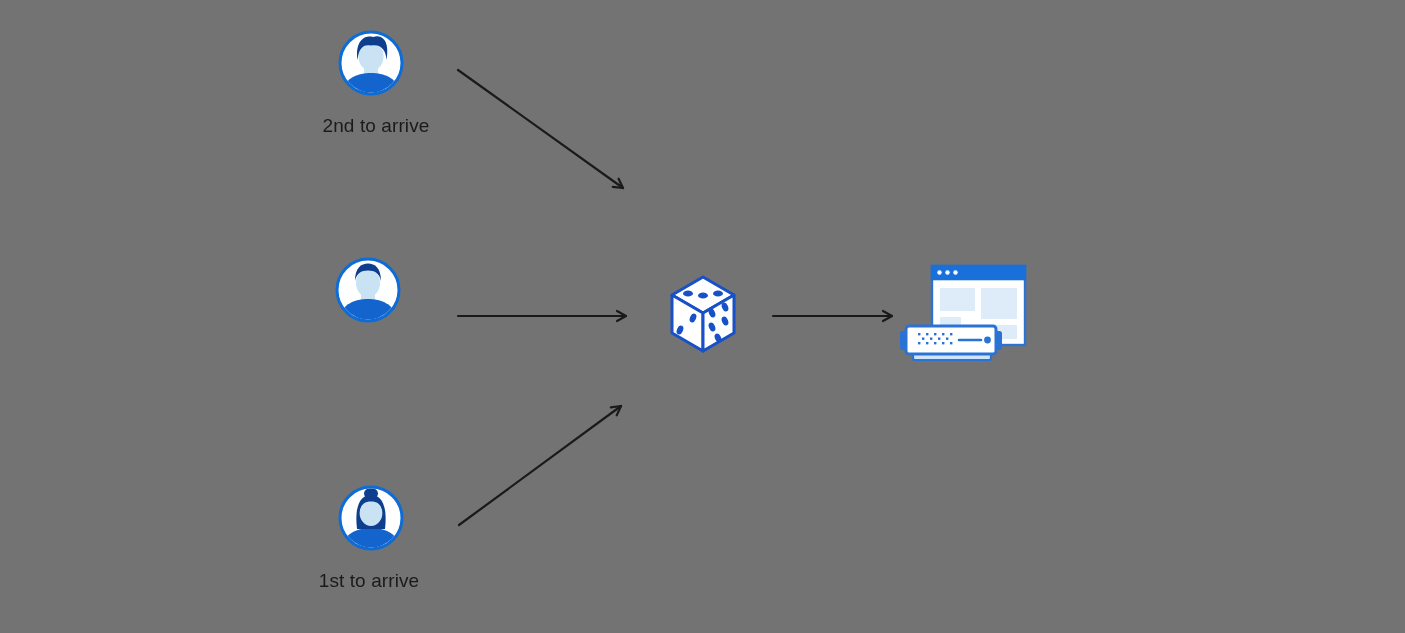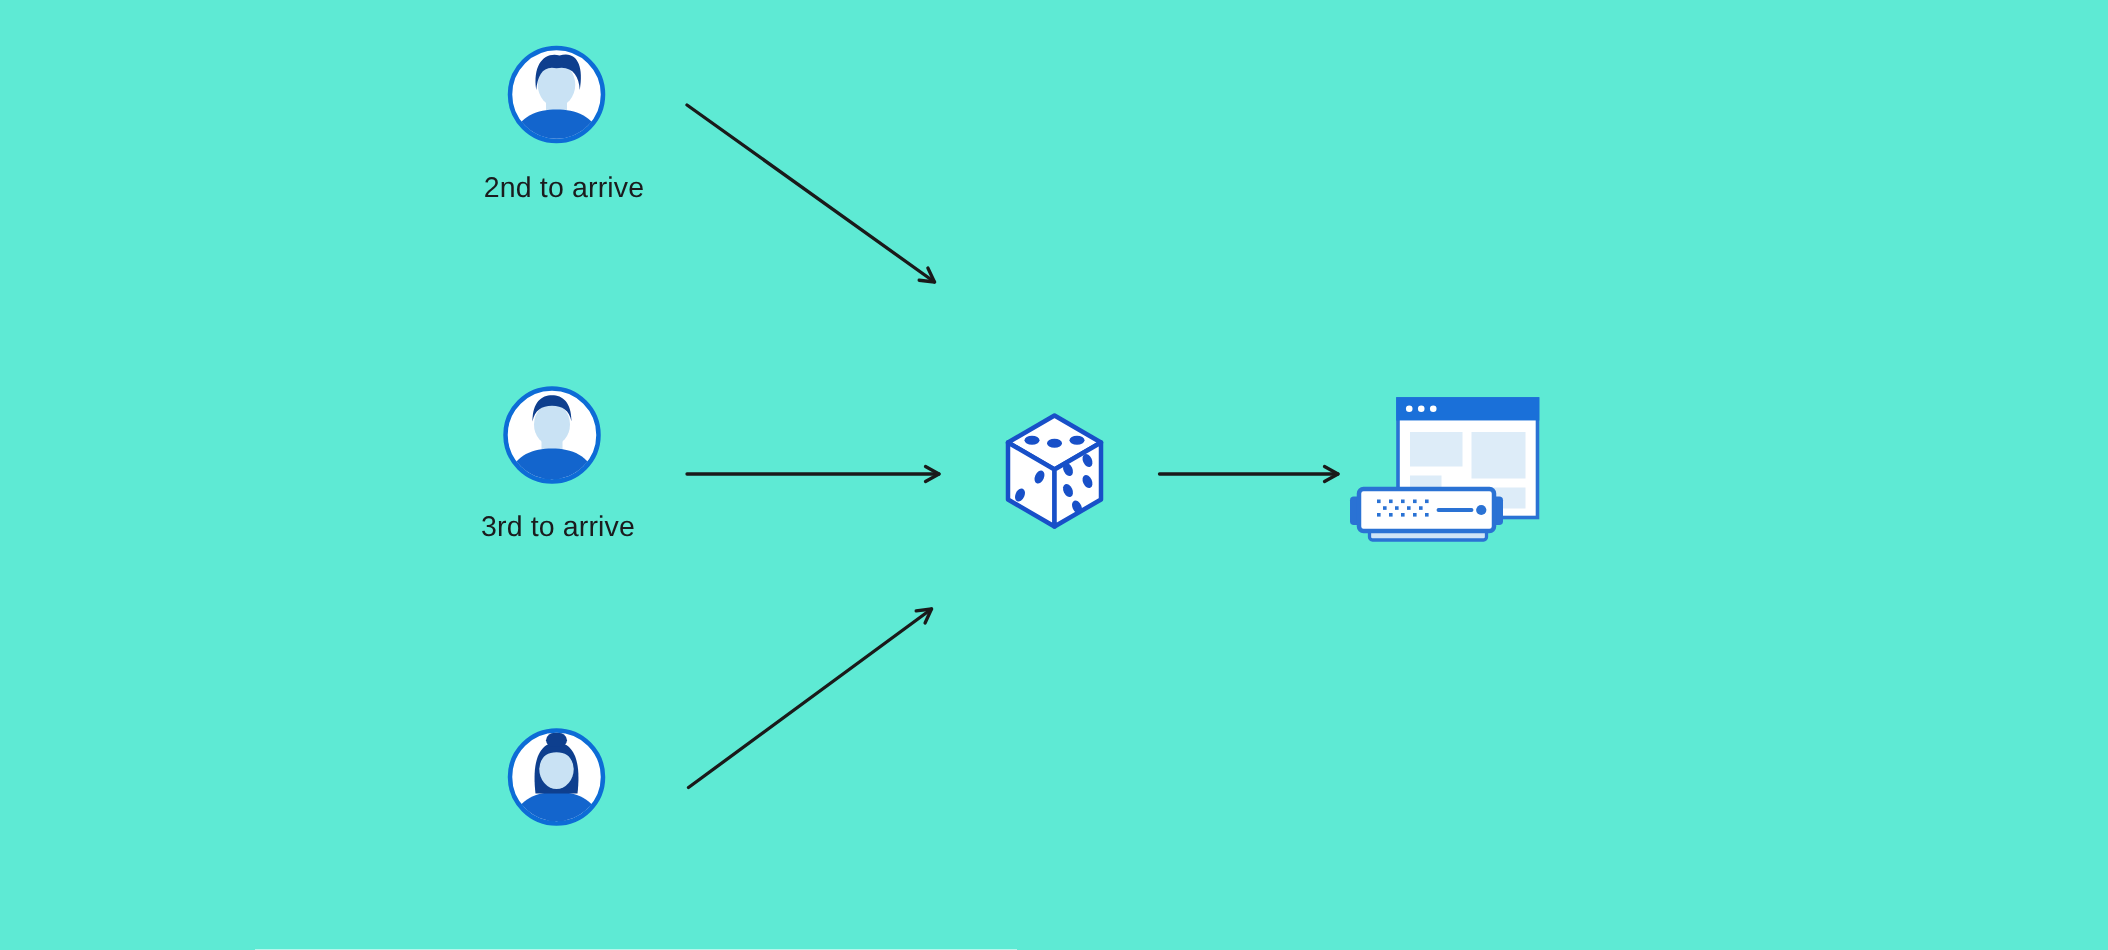--- a/index.html
+++ b/index.html
@@ -1,19 +1,19 @@
 <!DOCTYPE html>
 <html><head>
 <meta charset="utf-8">
 <style>
   html,body{margin:0;padding:0;background:#ffffff;}
   .canvas{
     position:relative;
     width:1405px;height:633px;
-    background:#5eead4;
+    background:#737373;
     font-family:"Liberation Sans","DejaVu Sans",sans-serif;
     overflow:hidden;
   }
   .arrows{position:absolute;left:0;top:0;width:1405px;height:633px;}
   .node{position:absolute;}
   .node-label{
     position:absolute;
     width:170px;
     text-align:center;
     font-size:19px;
@@ -68,40 +68,40 @@
         </defs>
       <circle cx="33" cy="33" r="31" fill="#ffffff" stroke="#0d6cd6" stroke-width="3"></circle>
       <g clip-path="url(#clipB)">
         <rect x="26" y="34" width="14" height="16" fill="#c9e2f4"></rect>
         <path d="M2,66 C6,47 19,42 33,42 C47,42 60,47 64,66 Z" fill="#1365cd"></path>
         <ellipse cx="33" cy="26" rx="12" ry="14" fill="#c9e2f4"></ellipse>
         <path d="M20,24 C20,11 26,6.5 33,6.5 C40,6.5 46,11 46,24 C44.5,16.5 40,13.5 33,13.5 C26,13.5 21.5,16.5 20,24 Z" fill="#0e3f8e"></path>
       </g>
     </svg>
   </div>
-  <div class="node-label" style="left:287px;top:341px;">3rd to arrive</div>
 
   <div class="node" style="left:338px;top:485px;">
     <svg width="66" height="66" viewBox="0 0 66 66">
       <defs>
           <clipPath id="clipC">
             <circle cx="33" cy="33" r="29.5"></circle>
           </clipPath>
         </defs>
       <circle cx="33" cy="33" r="31" fill="#ffffff" stroke="#0d6cd6" stroke-width="3"></circle>
       <g clip-path="url(#clipC)">
         <rect x="26" y="34" width="14" height="16" fill="#c9e2f4"></rect>
         <path d="M2,66 C6,48 19,43 33,43 C47,43 60,48 64,66 Z" fill="#1365cd"></path>
         <path d="M19,44 C16,18 24,10 33,10 C42,10 50,18 47,44 Z" fill="#0e3f8e"></path>
         <ellipse cx="33" cy="8.5" rx="7" ry="5.5" fill="#0e3f8e"></ellipse>
         <ellipse cx="33" cy="27.5" rx="11.5" ry="13.5" fill="#c9e2f4"></ellipse>
         <path d="M21,33 C19.5,16 26,12.5 33,12.5 C40,12.5 46.5,16 45,33 C45,21 41,16.5 33,16.5 C25,16.5 21,21 21,33 Z" fill="#0e3f8e"></path>
       </g>
     </svg>
   </div>
+  <div class="node-label" style="left:284px;top:570px;">1st to arrive</div>
 
   <div class="node" style="left:668px;top:274px;">
     <svg width="70" height="80" viewBox="0 0 70 80">
       <g fill="#ffffff" stroke="#1850c8" stroke-width="3" stroke-linejoin="round">
         <polygon points="35,3 66,21 35,39 4,21"></polygon>
         <polygon points="4,21 35,39 35,77 4,59"></polygon>
         <polygon points="66,21 35,39 35,77 66,59"></polygon>
       </g>
       <g fill="#1850c8">
         <ellipse cx="20" cy="19.5" rx="5" ry="3"></ellipse>

